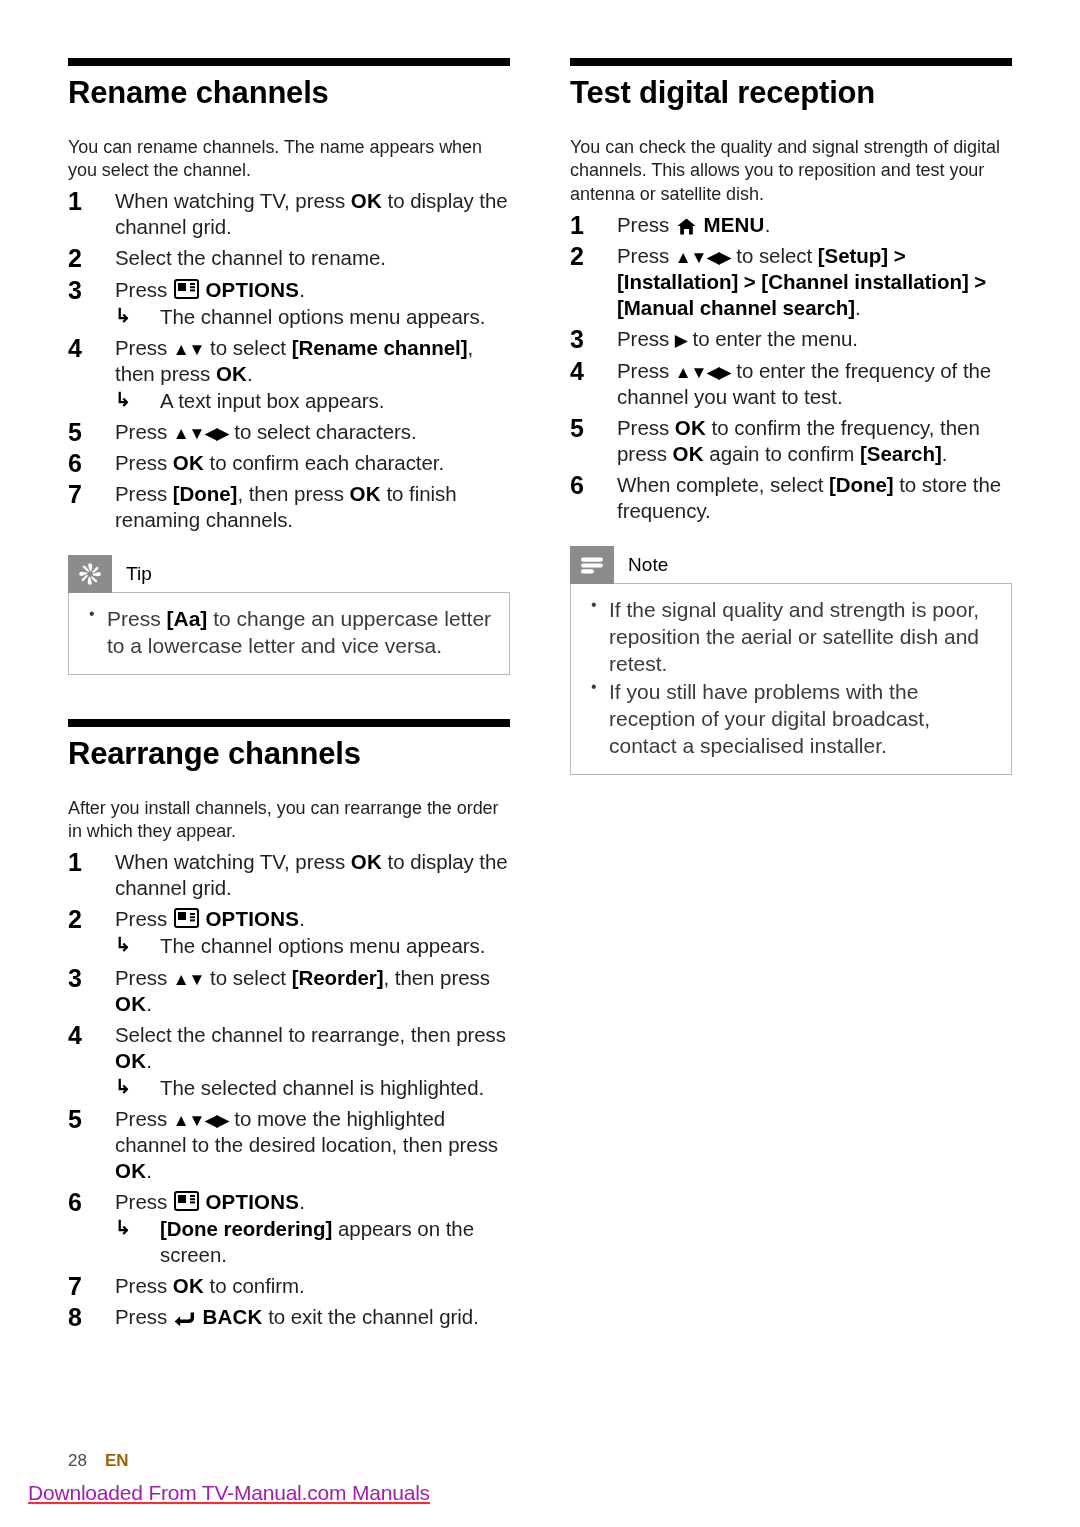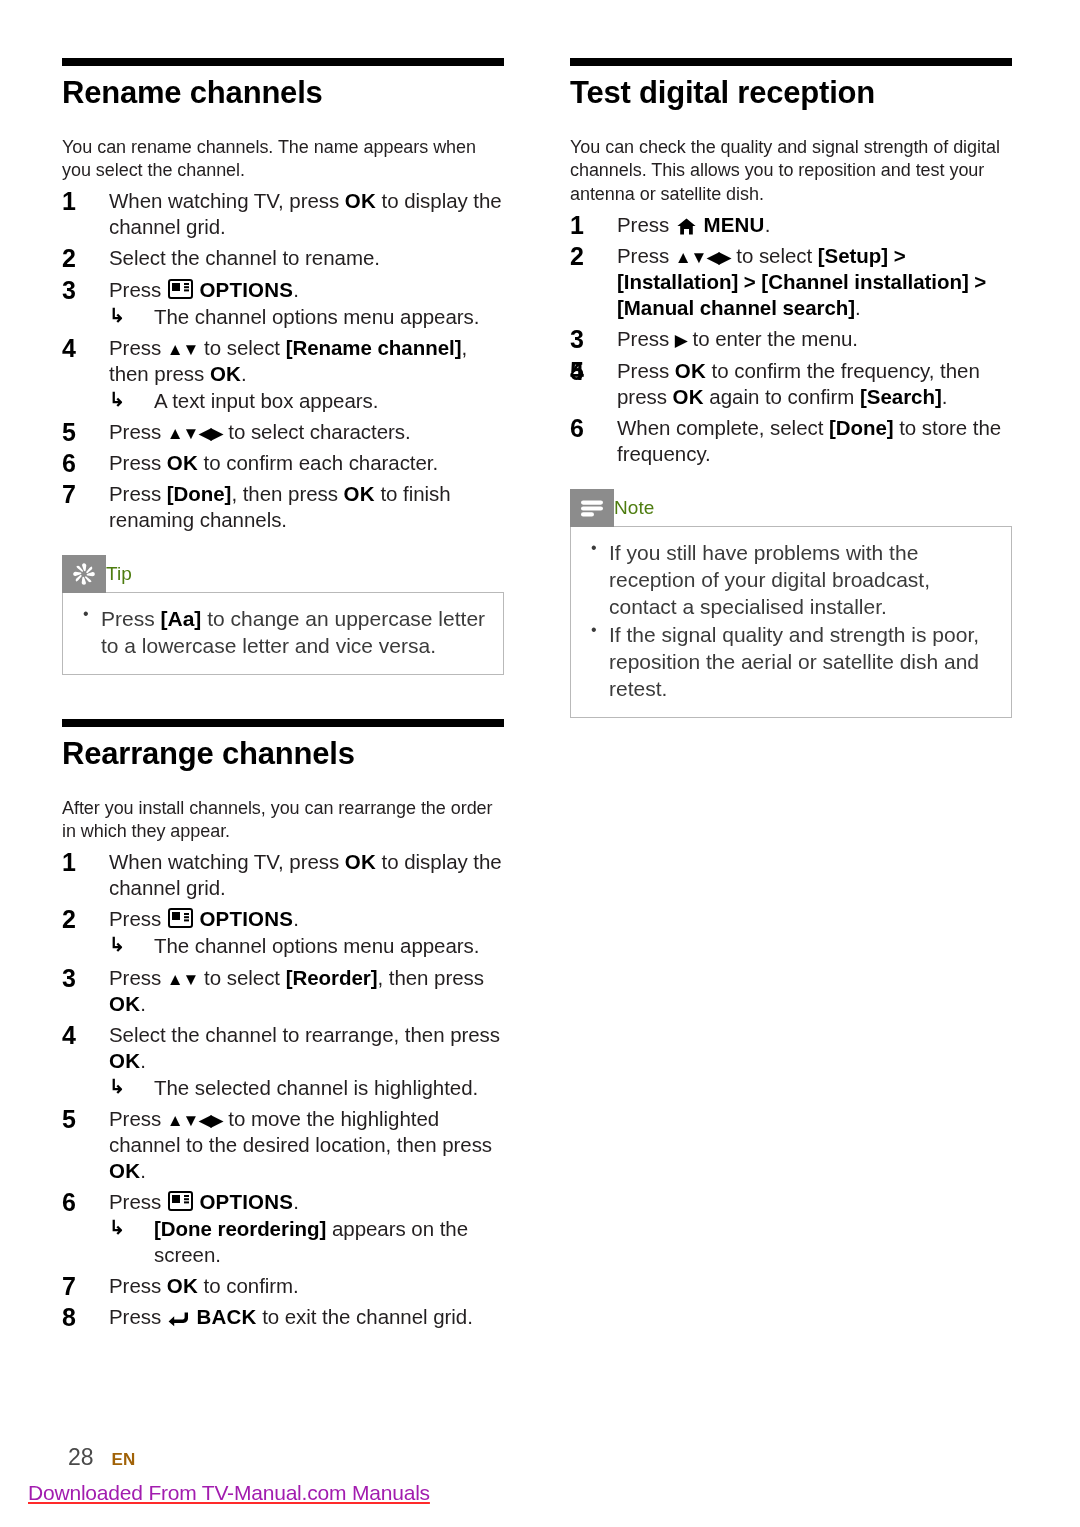--- a/index.html
+++ b/index.html
@@ -19,21 +19,21 @@
   .page {
     position: absolute;
     inset: 0;
   }
 
   .col {
     position: absolute;
     top: 58px;
     width: 442px;
   }
-  .col-left  { left: 62px; }
+  .col-left  { left: 68px; }
   .col-right { left: 570px; }
 
   
   .section { margin-bottom: 0; }
   .rule {
     height: 8px;
     background: #000000;
     width: 100%;
   }
   h1.heading {
@@ -153,21 +153,22 @@
     width: 44px;
     height: 38px;
     background: #8c8c8c;
     display: flex;
     align-items: center;
     justify-content: center;
     flex: 0 0 auto;
   }
   .callout-title {
     font-size: 19px;
-    color: #4d7c0f;
+    color: #000000;
+    margin-left: 14px;
     letter-spacing: 0.1px;
   }
   .callout-body {
     border: 1px solid #b9b9b9;
     border-top: 1px solid #b9b9b9;
     padding: 12px 16px 14px 16px;
     margin-top: -1px;
   }
   ul.callout-list {
     list-style: none;
@@ -194,21 +195,21 @@
   
   .footer {
     position: absolute;
     left: 68px;
     bottom: 56px;
     display: flex;
     align-items: baseline;
     gap: 18px;
   }
   .footer .pagenum {
-    font-size: 23px;
+    font-size: 17px;
     color: #4a4a4a;
   }
   .footer .lang {
     font-size: 17px;
     font-weight: bold;
     color: #a16207;
   }
   .watermark {
     position: absolute;
     left: 28px;
@@ -374,20 +375,21 @@
           <span><span>Press </span><span class="tri">▲▼◀▶</span><span> to select </span><b>[Setup] &gt; [Installation] &gt; [Channel installation] &gt; [Manual channel search]</b><span>.</span></span>
         </li>
 
         <li>
           <span class="num">3</span>
           <span><span>Press </span><span class="tri">▶</span><span> to enter the menu.</span></span>
         </li>
 
         <li>
           <span class="num">4</span>
+          <span><span>Press </span><span class="tri">▲▼◀▶</span><span> to enter the frequency of the channel you want to test.</span></span>
         </li>
 
         <li>
           <span class="num">5</span>
           <span><span>Press </span><span class="kbd">OK</span><span> to confirm the frequency, then press </span><span class="kbd">OK</span><span> again to confirm </span><b>[Search]</b><span>.</span></span>
         </li>
 
         <li>
           <span class="num">6</span>
           <span><span>When complete, select </span><b>[Done]</b><span> to store the frequency.</span></span>
@@ -400,22 +402,22 @@
             <svg width="28" height="22" viewBox="0 0 28 22" aria-hidden="true">
               <rect x="3" y="3.5" width="22" height="4.2" rx="2.1" fill="#ffffff"></rect>
               <rect x="3" y="9.4" width="22" height="4.2" rx="2.1" fill="#ffffff"></rect>
               <rect x="3" y="15.3" width="13" height="4.2" rx="2.1" fill="#ffffff"></rect>
             </svg>
           </div>
           <div class="callout-title">Note</div>
         </div>
         <div class="callout-body">
           <ul class="callout-list">
+            <li>If the signal quality and strength is poor, reposition the aerial or satellite dish and retest.</li>
             <li>If you still have problems with the reception of your digital broadcast, contact a specialised installer.</li>
-            <li>If the signal quality and strength is poor, reposition the aerial or satellite dish and retest.</li>
           </ul>
         </div>
       </div>
     </div>
   </div>
 
   <div class="footer">
     <span class="pagenum">28</span>
     <span class="lang">EN</span>
   </div>

